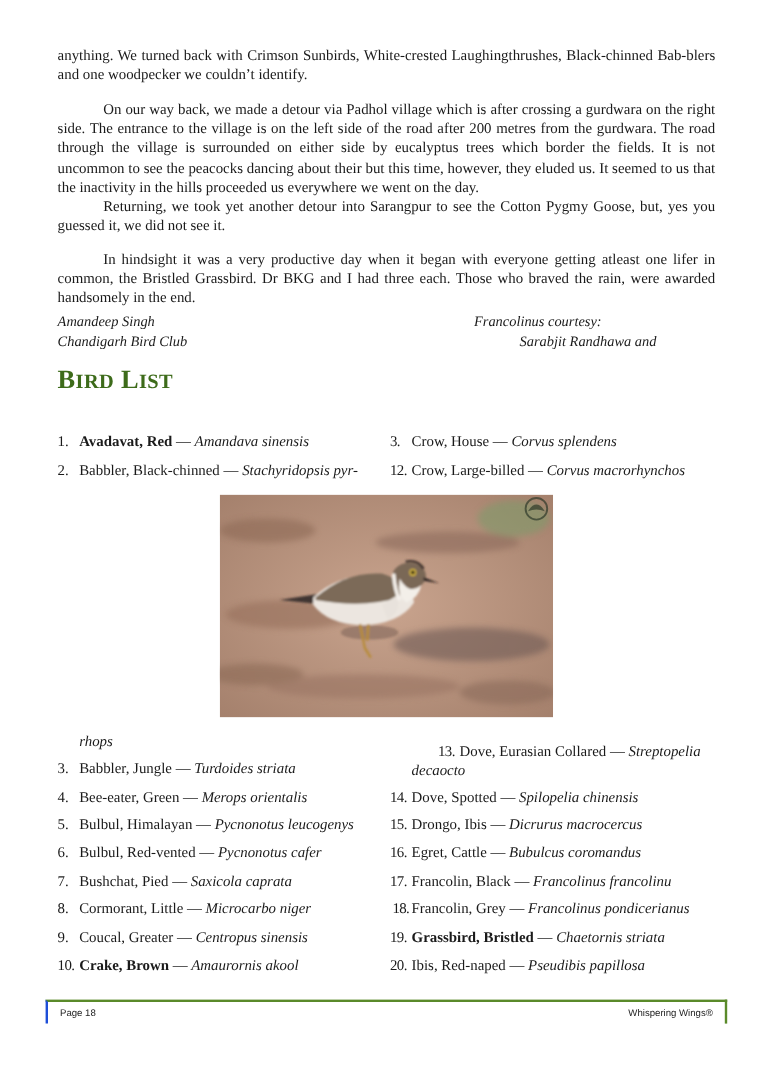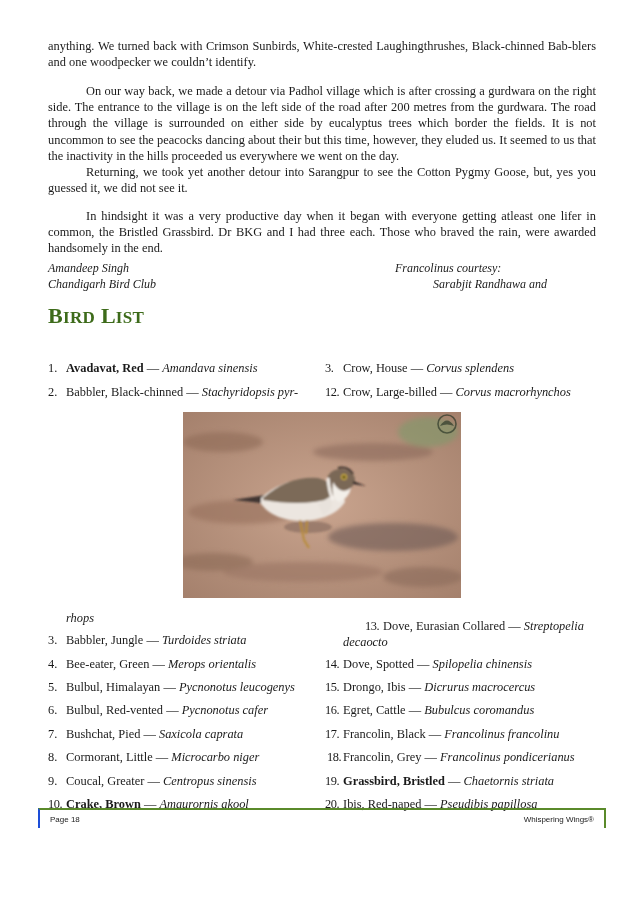--- a/index.html
+++ b/index.html
@@ -10,21 +10,21 @@
   .sig { position:absolute; font-style:italic; font-size:12px; line-height:16px; }
   .heading { position:absolute; left:48px; top:303px; font-family:"Liberation Serif", serif; font-weight:bold;
              color:#3d6b1a; font-size:22px; letter-spacing:0.3px; }
   .heading .sc { font-size:17px; }
   .list { position:absolute; font-size:12.4px; line-height:16px; margin:0; padding:0; list-style:none; }
   .list li { position:absolute; left:0; white-space:nowrap; }
   .num { display:inline-block; width:18px; }
   .sci { font-style:italic; }
   .bold { font-weight:bold; }
   .photo { position:absolute; left:183px; top:412px; width:278px; height:186px; overflow:hidden; }
-  .footer { position:absolute; left:38px; top:808px; width:564px; height:18px;
+  .footer { position:absolute; left:38px; top:833px; width:564px; height:18px;
             border-top:2px solid #5a8a2a; border-left:2px solid #1d4ed8; border-right:2px solid #5a8a2a;text-align:center; }
   .footer span { position:absolute; top:5px; font-family:"Liberation Sans", "DejaVu Sans", sans-serif; font-size:8px; color:#222; }
 </style>
 </head>
 <body>
 
 <p class="para" style="top:38px;">anything. We turned back with Crimson Sunbirds, White-crested Laughingthrushes, Black-chinned Bab-blers and one woodpecker we couldn’t identify.</p>
 <p class="para indent" style="top:83px;">On our way back, we made a detour via Padhol village which is after crossing a gurdwara on the right side. The entrance to the village is on the left side of the road after 200 metres from the gurdwara. The road through the village is surrounded on either side by eucalyptus trees which border the fields. It is not uncommon to see the peacocks dancing about their but this time, however, they eluded us. It seemed to us that the inactivity in the hills proceeded us everywhere we went on the day.</p>
 <p class="para indent" style="top:164px;">Returning, we took yet another detour into Sarangpur to see the Cotton Pygmy Goose, but, yes you guessed it, we did not see it.</p>
 <p class="para indent" style="top:208px;">In hindsight it was a very productive day when it began with everyone getting atleast one lifer in common, the Bristled Grassbird. Dr BKG and I had three each. Those who braved the rain, were awarded handsomely in the end.</p>

